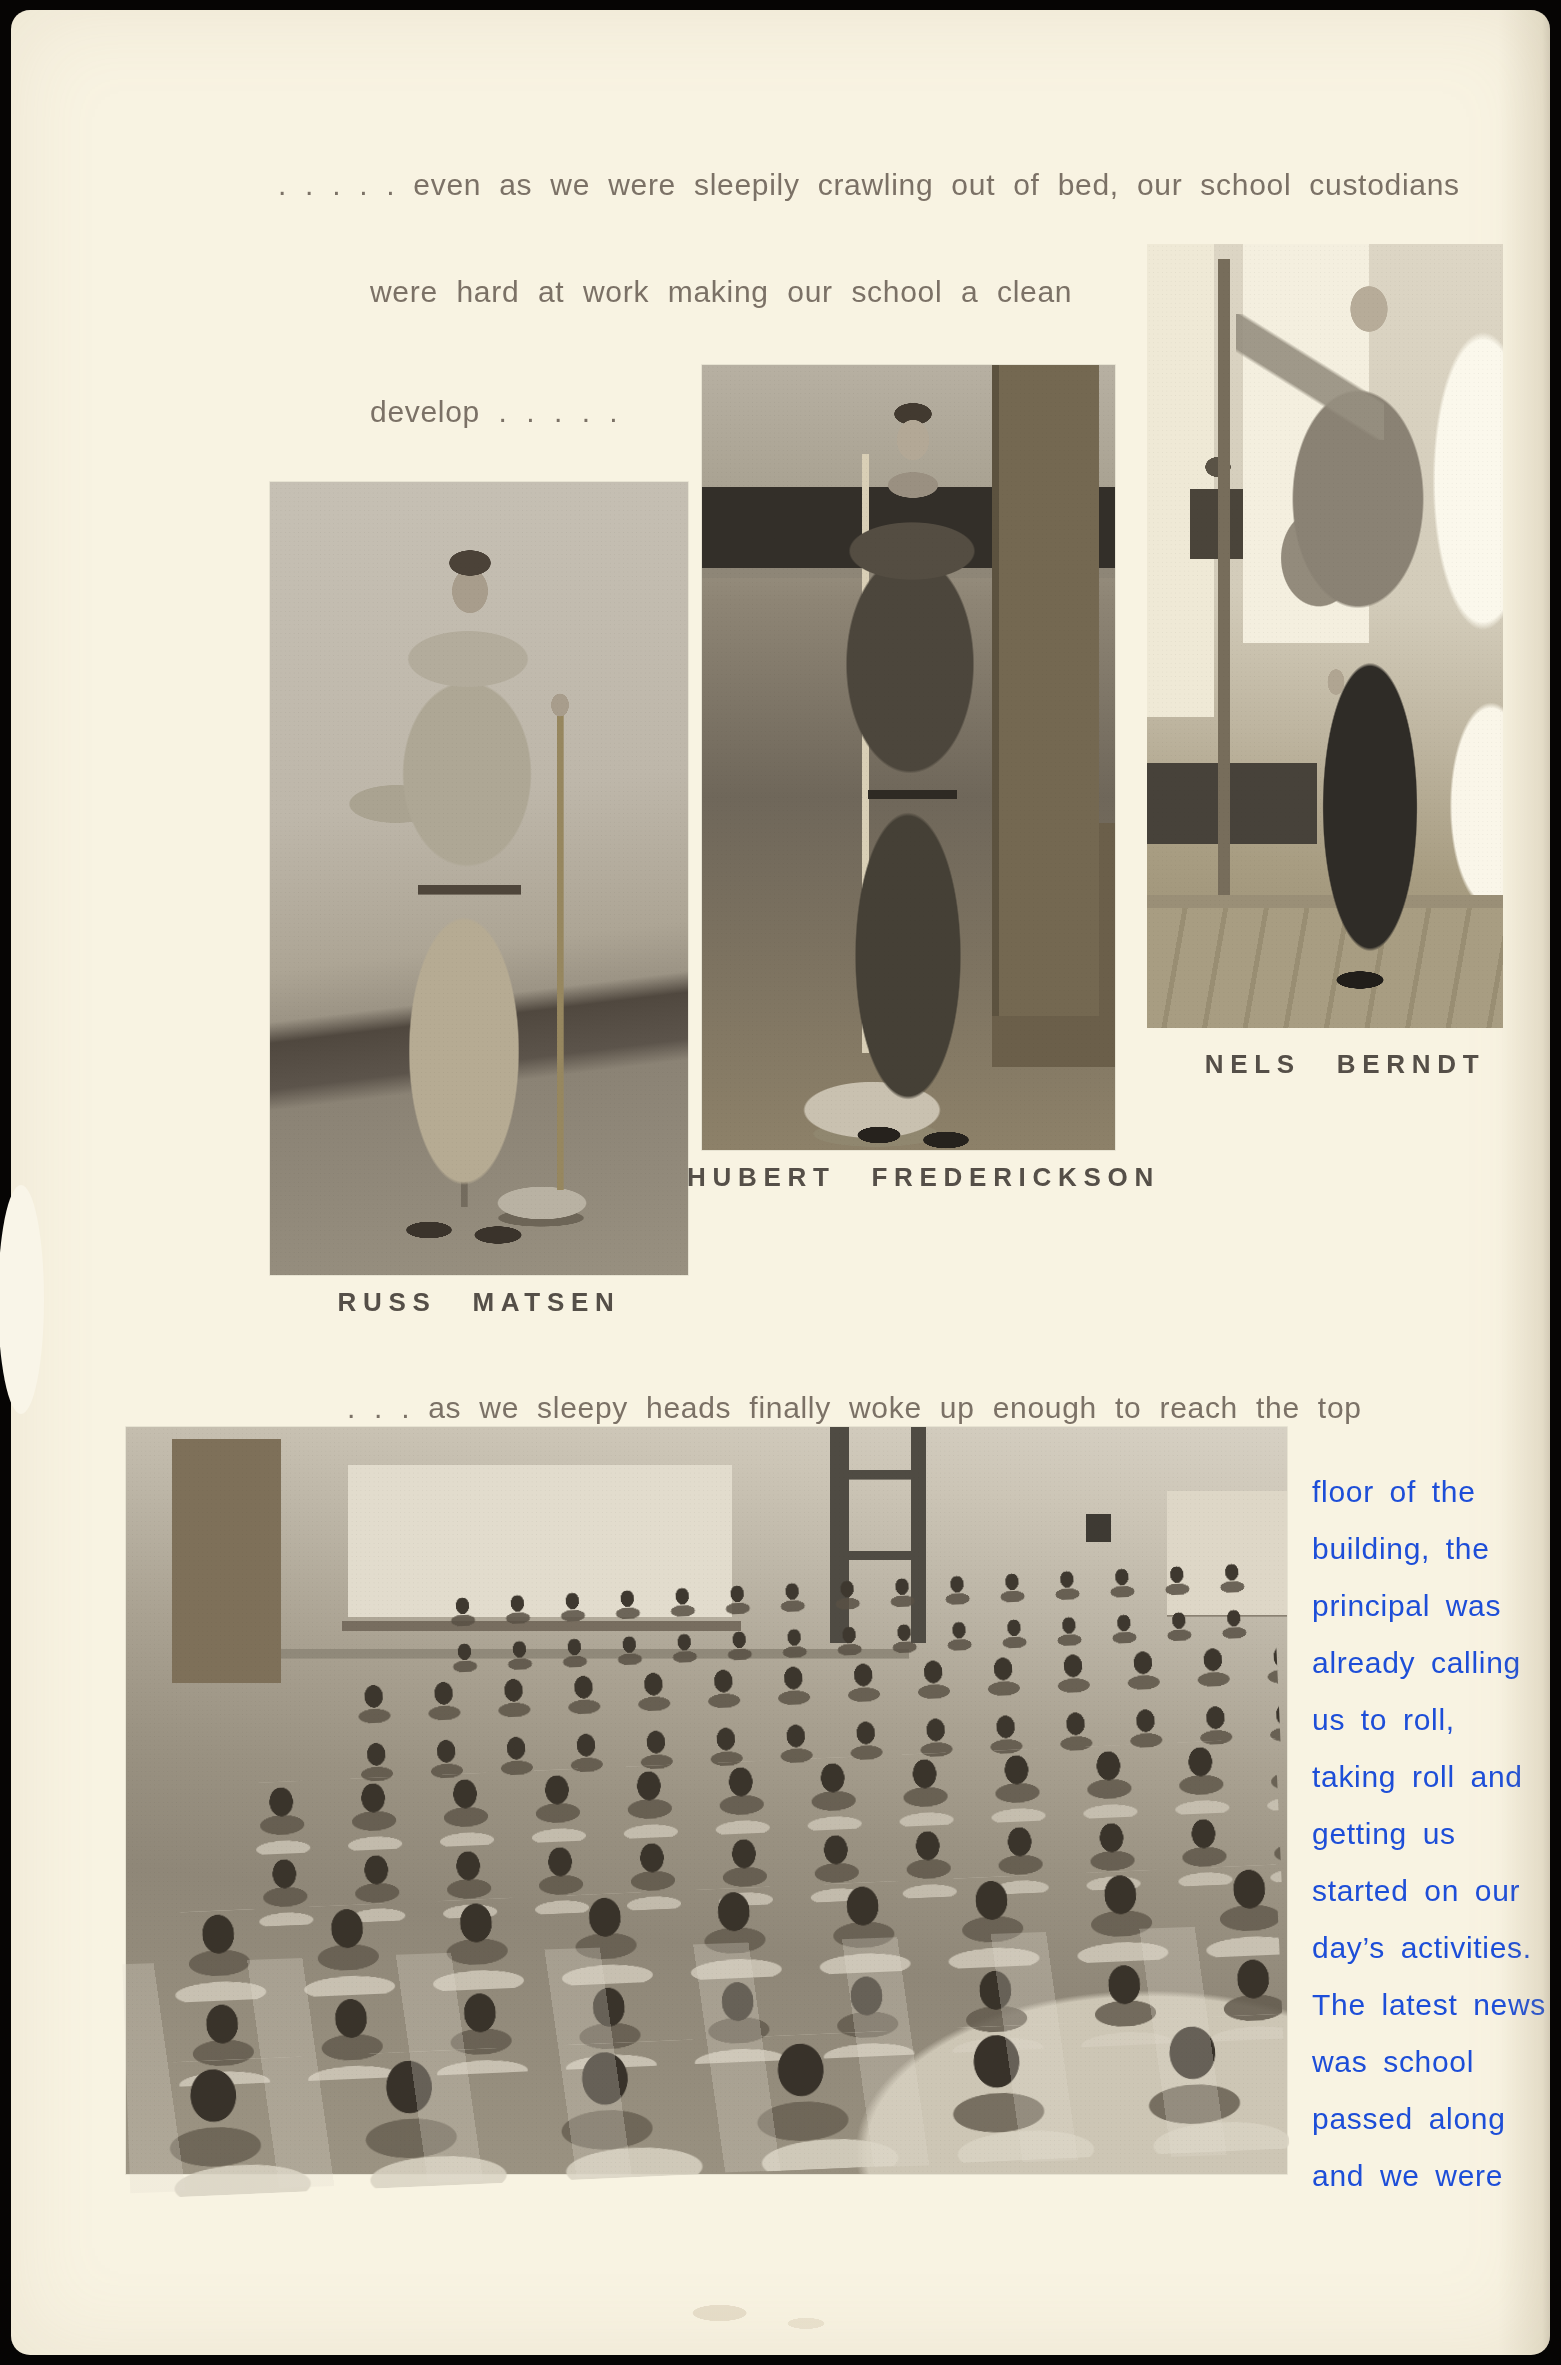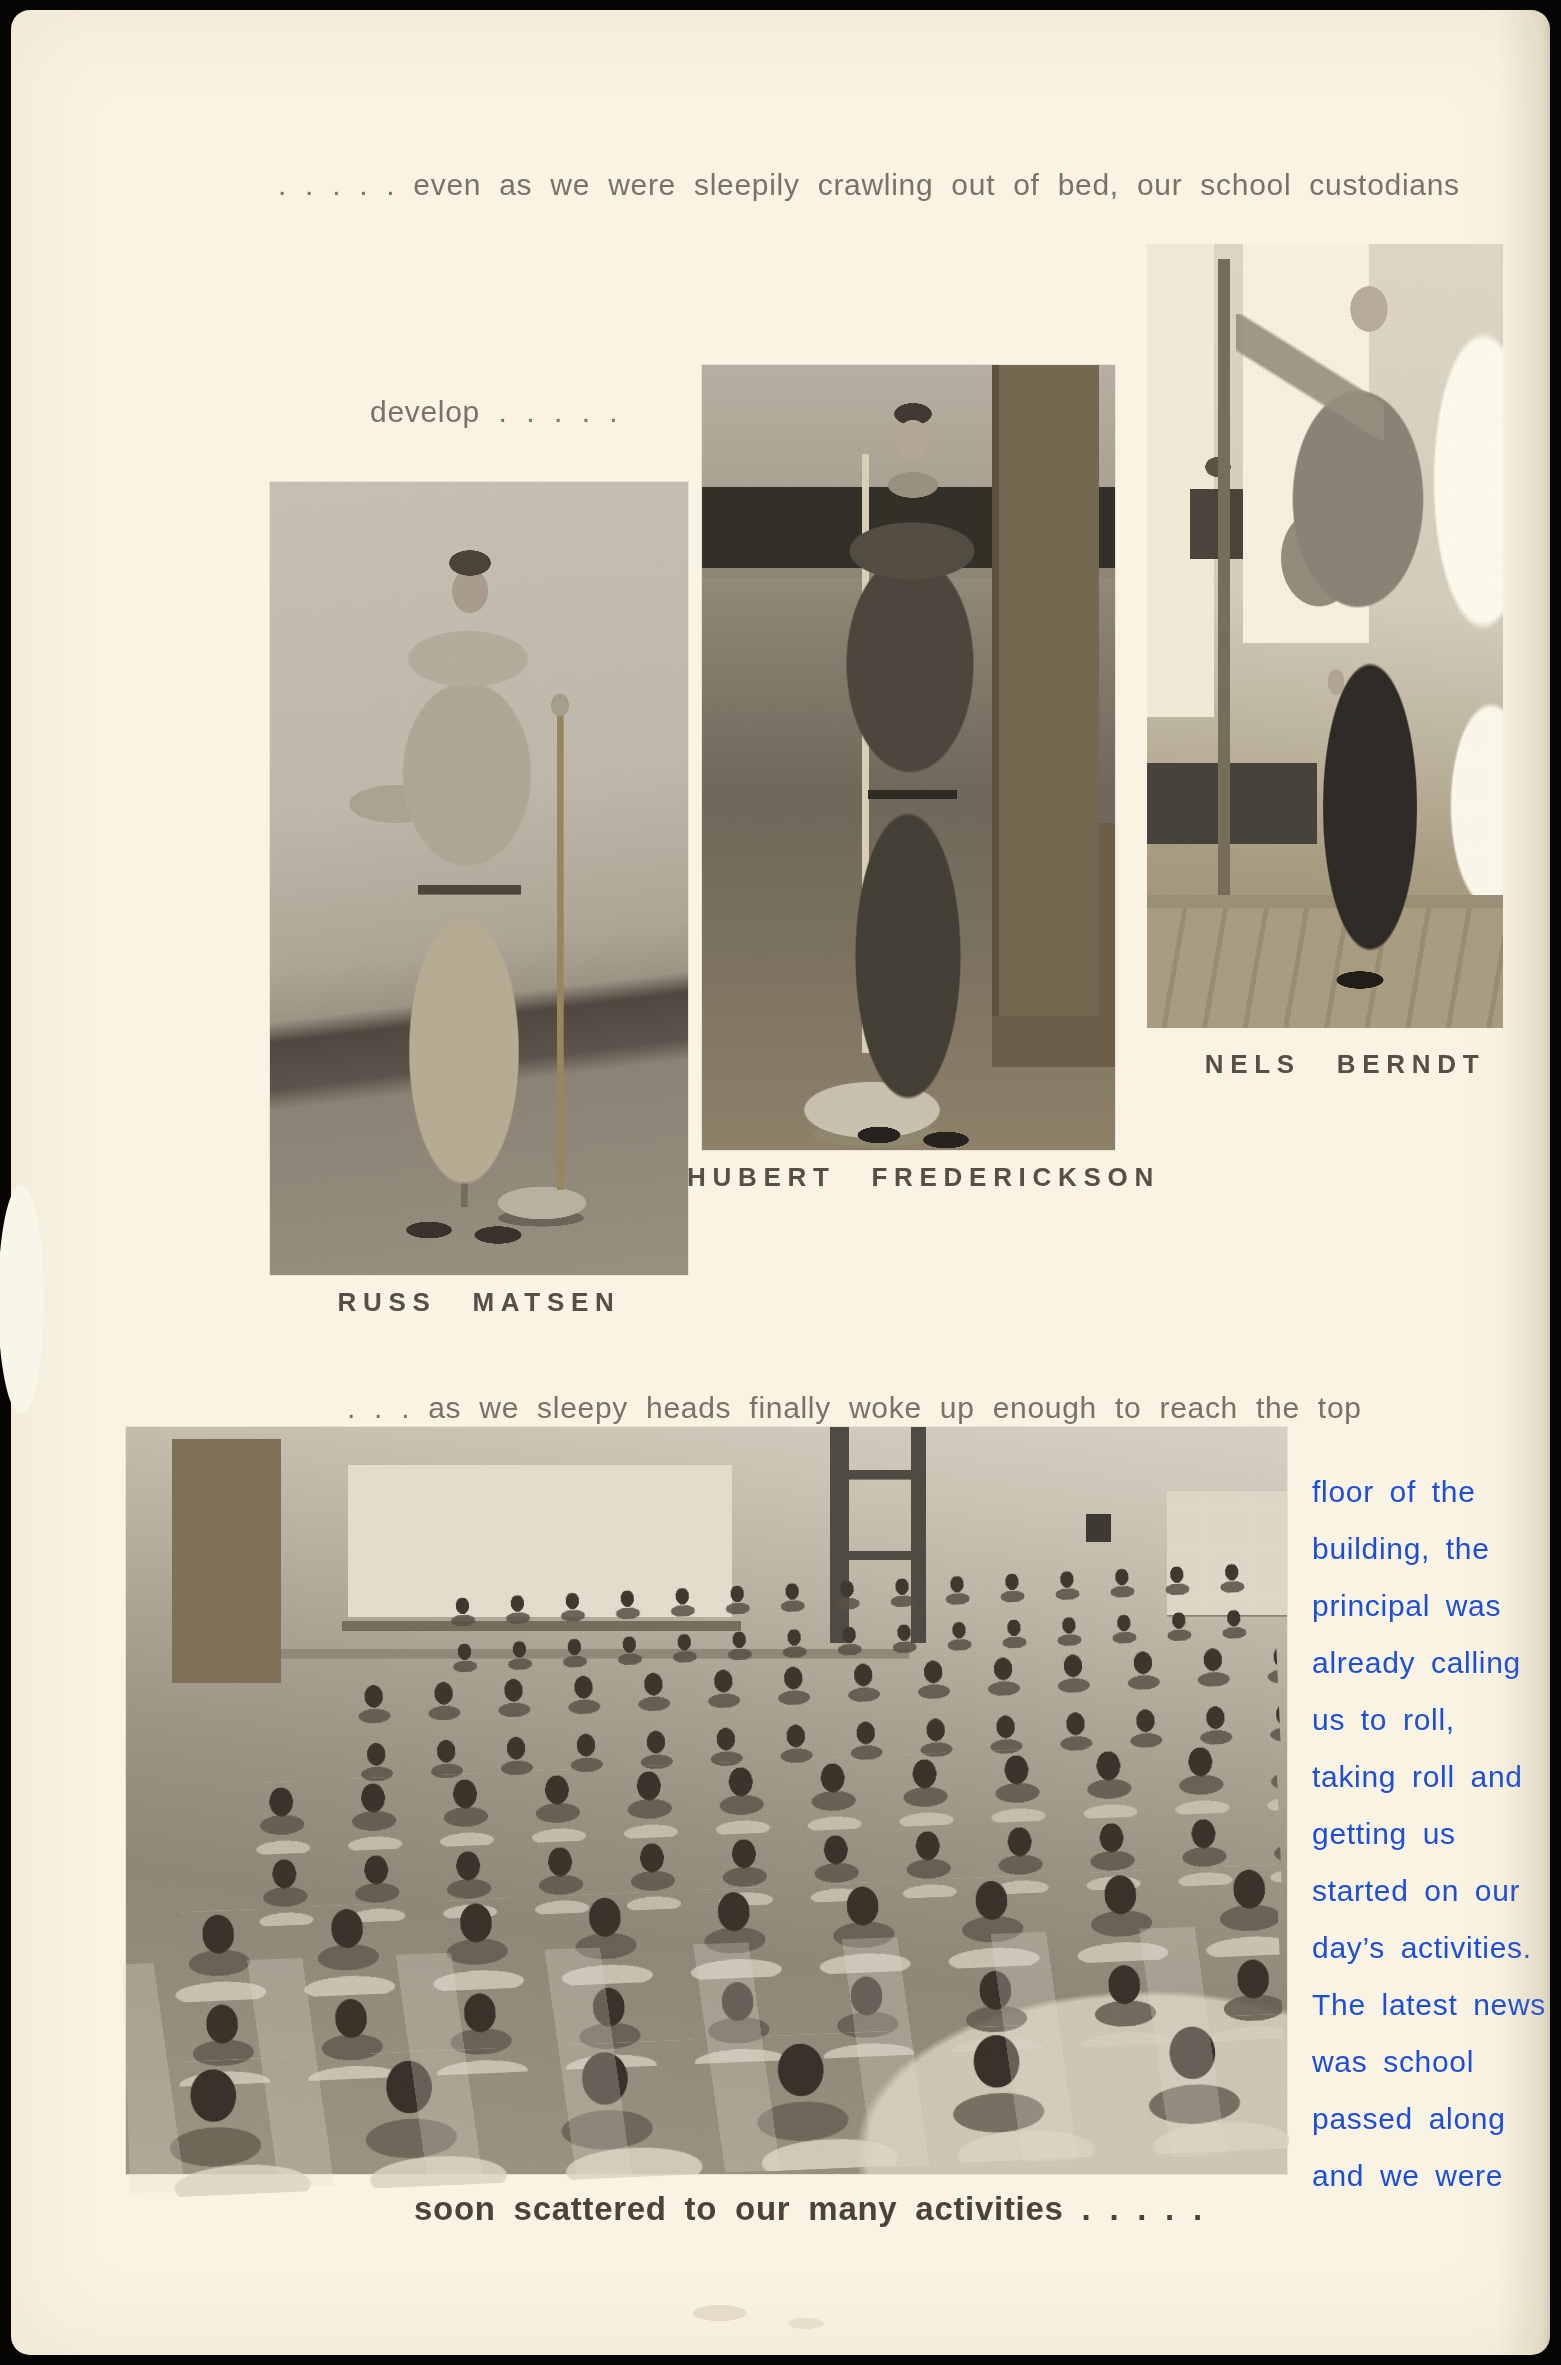--- a/index.html
+++ b/index.html
@@ -180,20 +180,21 @@
     transform:rotate(-2deg);
     background:repeating-linear-gradient(84deg, rgba(225,219,206,.55) 0 55px, rgba(0,0,0,0) 55px 148px);}
 </style>
 </head>
 <body>
 
 <div class="page">
 
   <div class="script-line" style="left:267px;top:157px;">. . . . . even as we were sleepily crawling out of bed, our school custodians</div>
 
+  <div class="para-line" style="left:359px;top:264px;">were hard at work making our school a clean</div>
   <div class="para-line" style="left:359px;top:384px;">develop . . . . .</div>
 
   <div class="photo" id="photo-russ" title="Custodian Russ Matsen standing with hand on hip, holding a mop in a light-toned room"></div>
   <div class="photo" id="photo-hubert" title="Custodian Hubert Frederickson in dark work clothes holding a tall mop beside a wooden door"></div>
   <div class="photo" id="photo-nels" title="Custodian Nels Berndt standing beside a bright sunlit window on a wooden floor"></div>
 
   <div class="caption" style="left:1136px;top:1039px;width:396px;">NELS BERNDT</div>
   <div class="caption" style="left:676px;top:1152px;width:473px;">HUBERT FREDERICKSON</div>
   <div class="caption" style="left:259px;top:1277px;width:418px;">RUSS MATSEN</div>
 
@@ -217,19 +218,18 @@
     <span class="line">taking roll and</span>
     <span class="line">getting us</span>
     <span class="line">started on our</span>
     <span class="line">day’s activities.</span>
     <span class="line">The latest news</span>
     <span class="line">was school</span>
     <span class="line">passed along</span>
     <span class="line">and we were</span>
   </div>
 
-  <div class="closing" style="left:403px;top:2180px;">soon scattered to our many activities . . . . .</div>
 
   <div class="edge-shade"></div>
   <div class="left-blotch"></div>
   <div class="bottom-speckle"></div>
 </div>
 
 
 </body></html>

